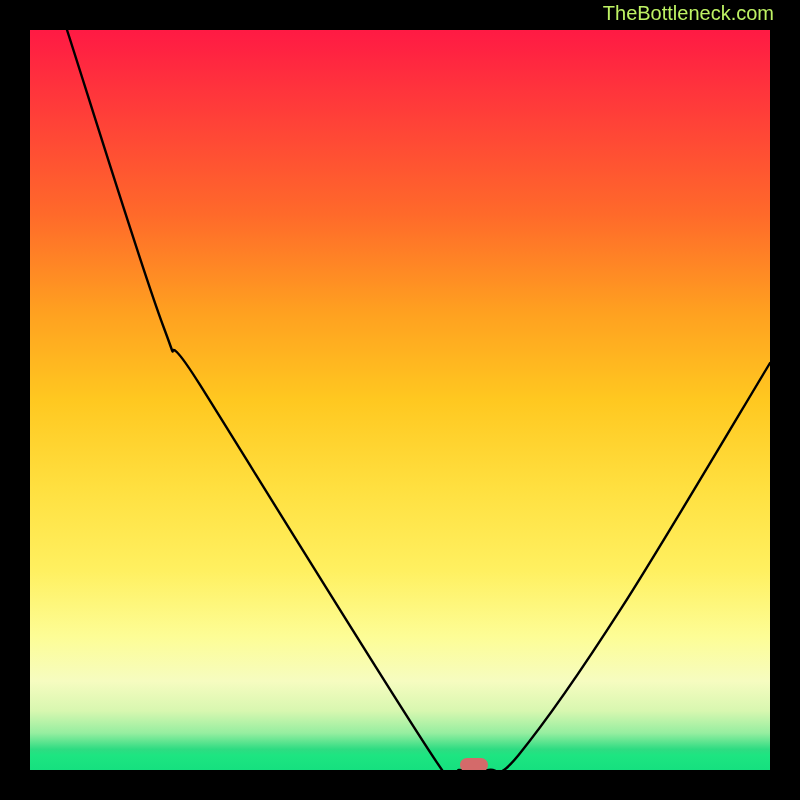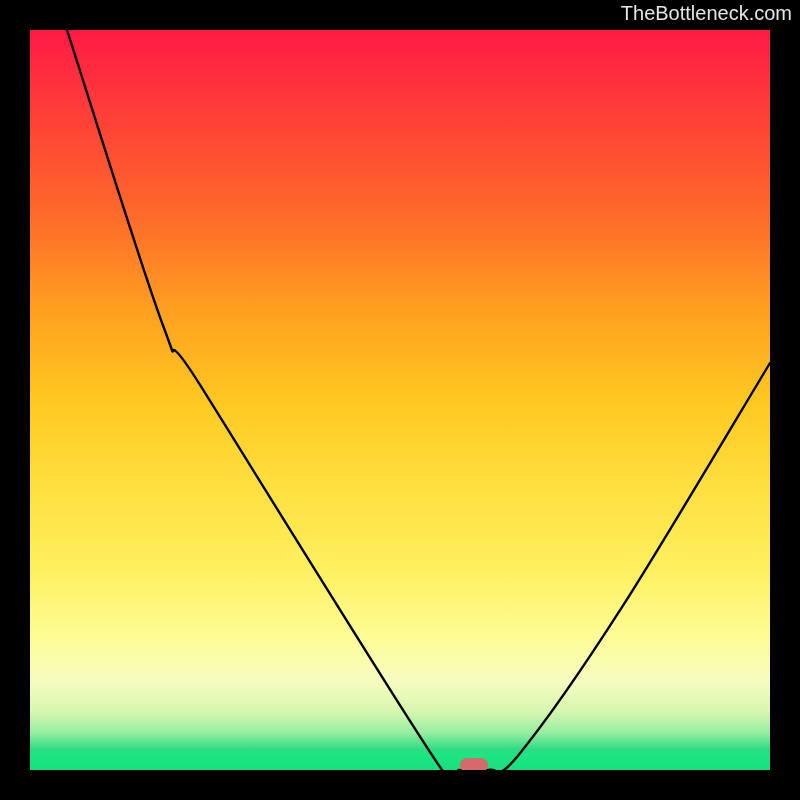--- a/index.html
+++ b/index.html
@@ -7,22 +7,22 @@
     padding: 0;
     width: 800px;
     height: 800px;
     background: #000;
     position: relative;
     font-family: Arial, Helvetica, sans-serif;
   }
   .attribution {
     position: absolute;
     top: 2px;
-    right: 8px;
-    color: #e5e5e5;
+    right: 26px;
+    color: #bef264;
     font-size: 20px;
     font-weight: normal;
     z-index: 10;
   }
   .plot-area {
     position: absolute;
     left: 30px;
     top: 30px;
     width: 740px;
     height: 740px;

